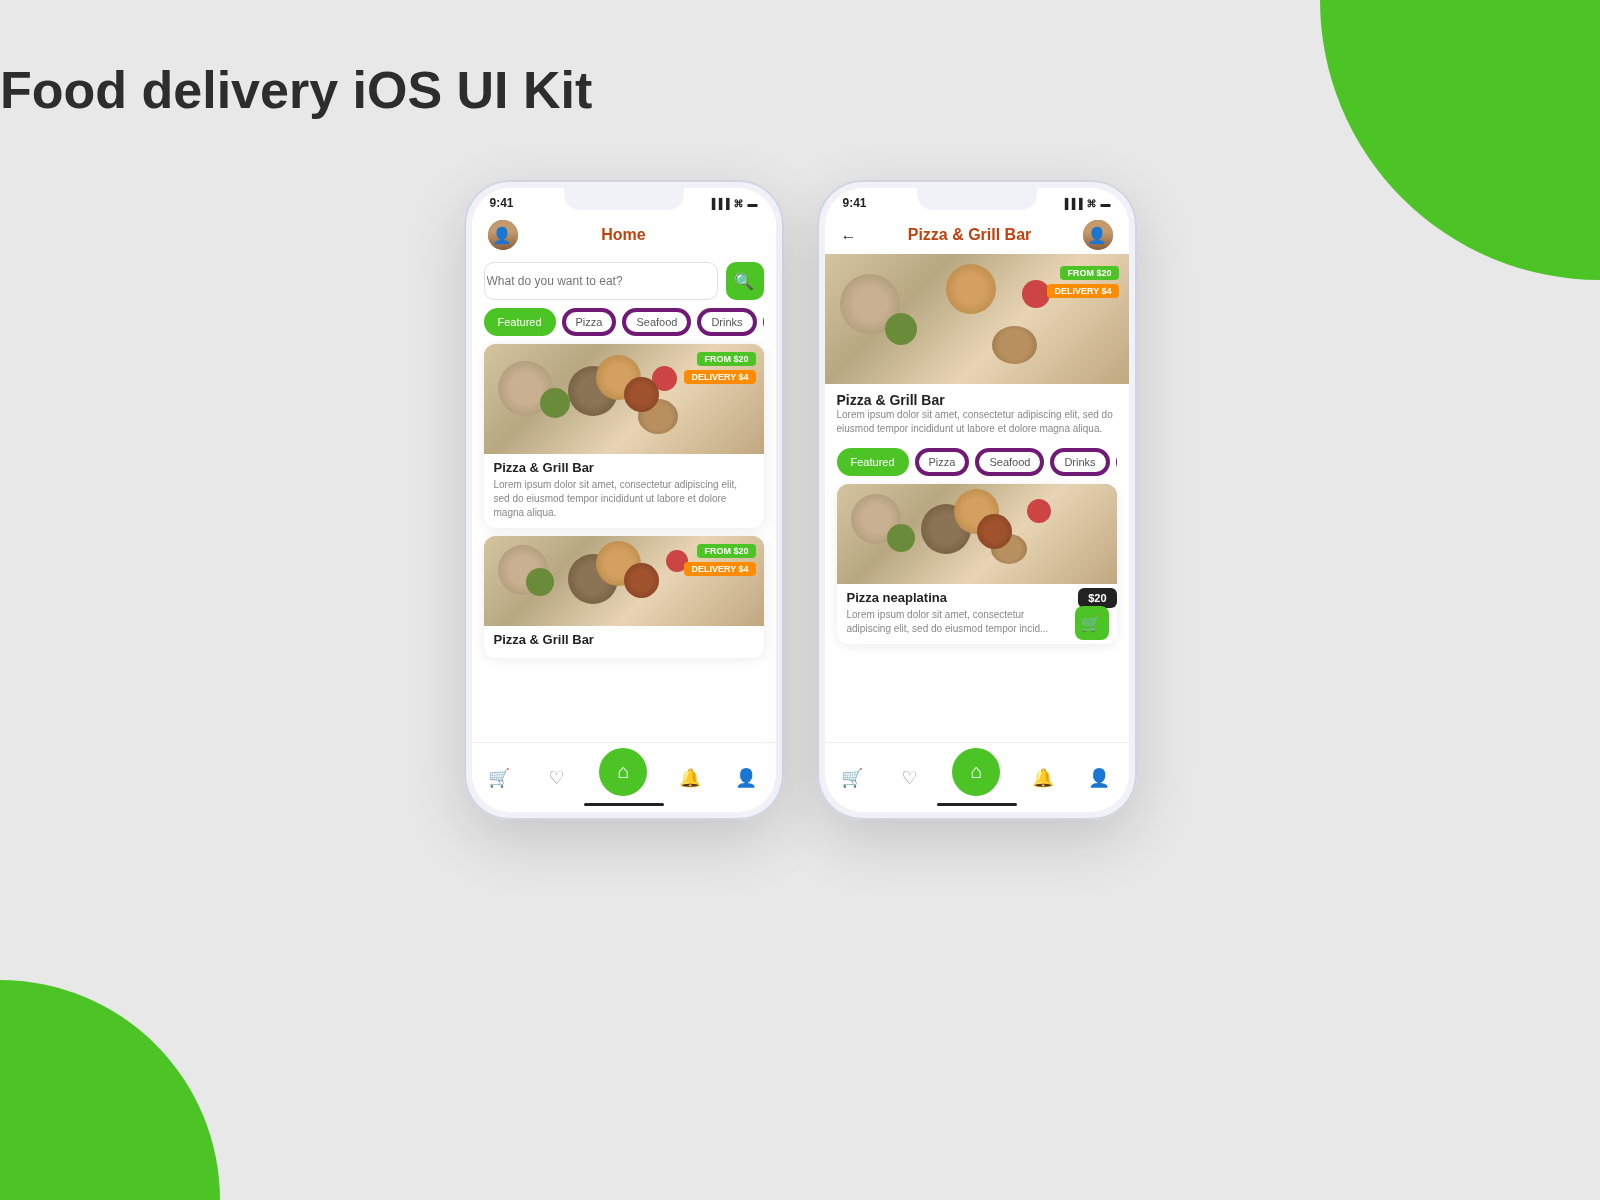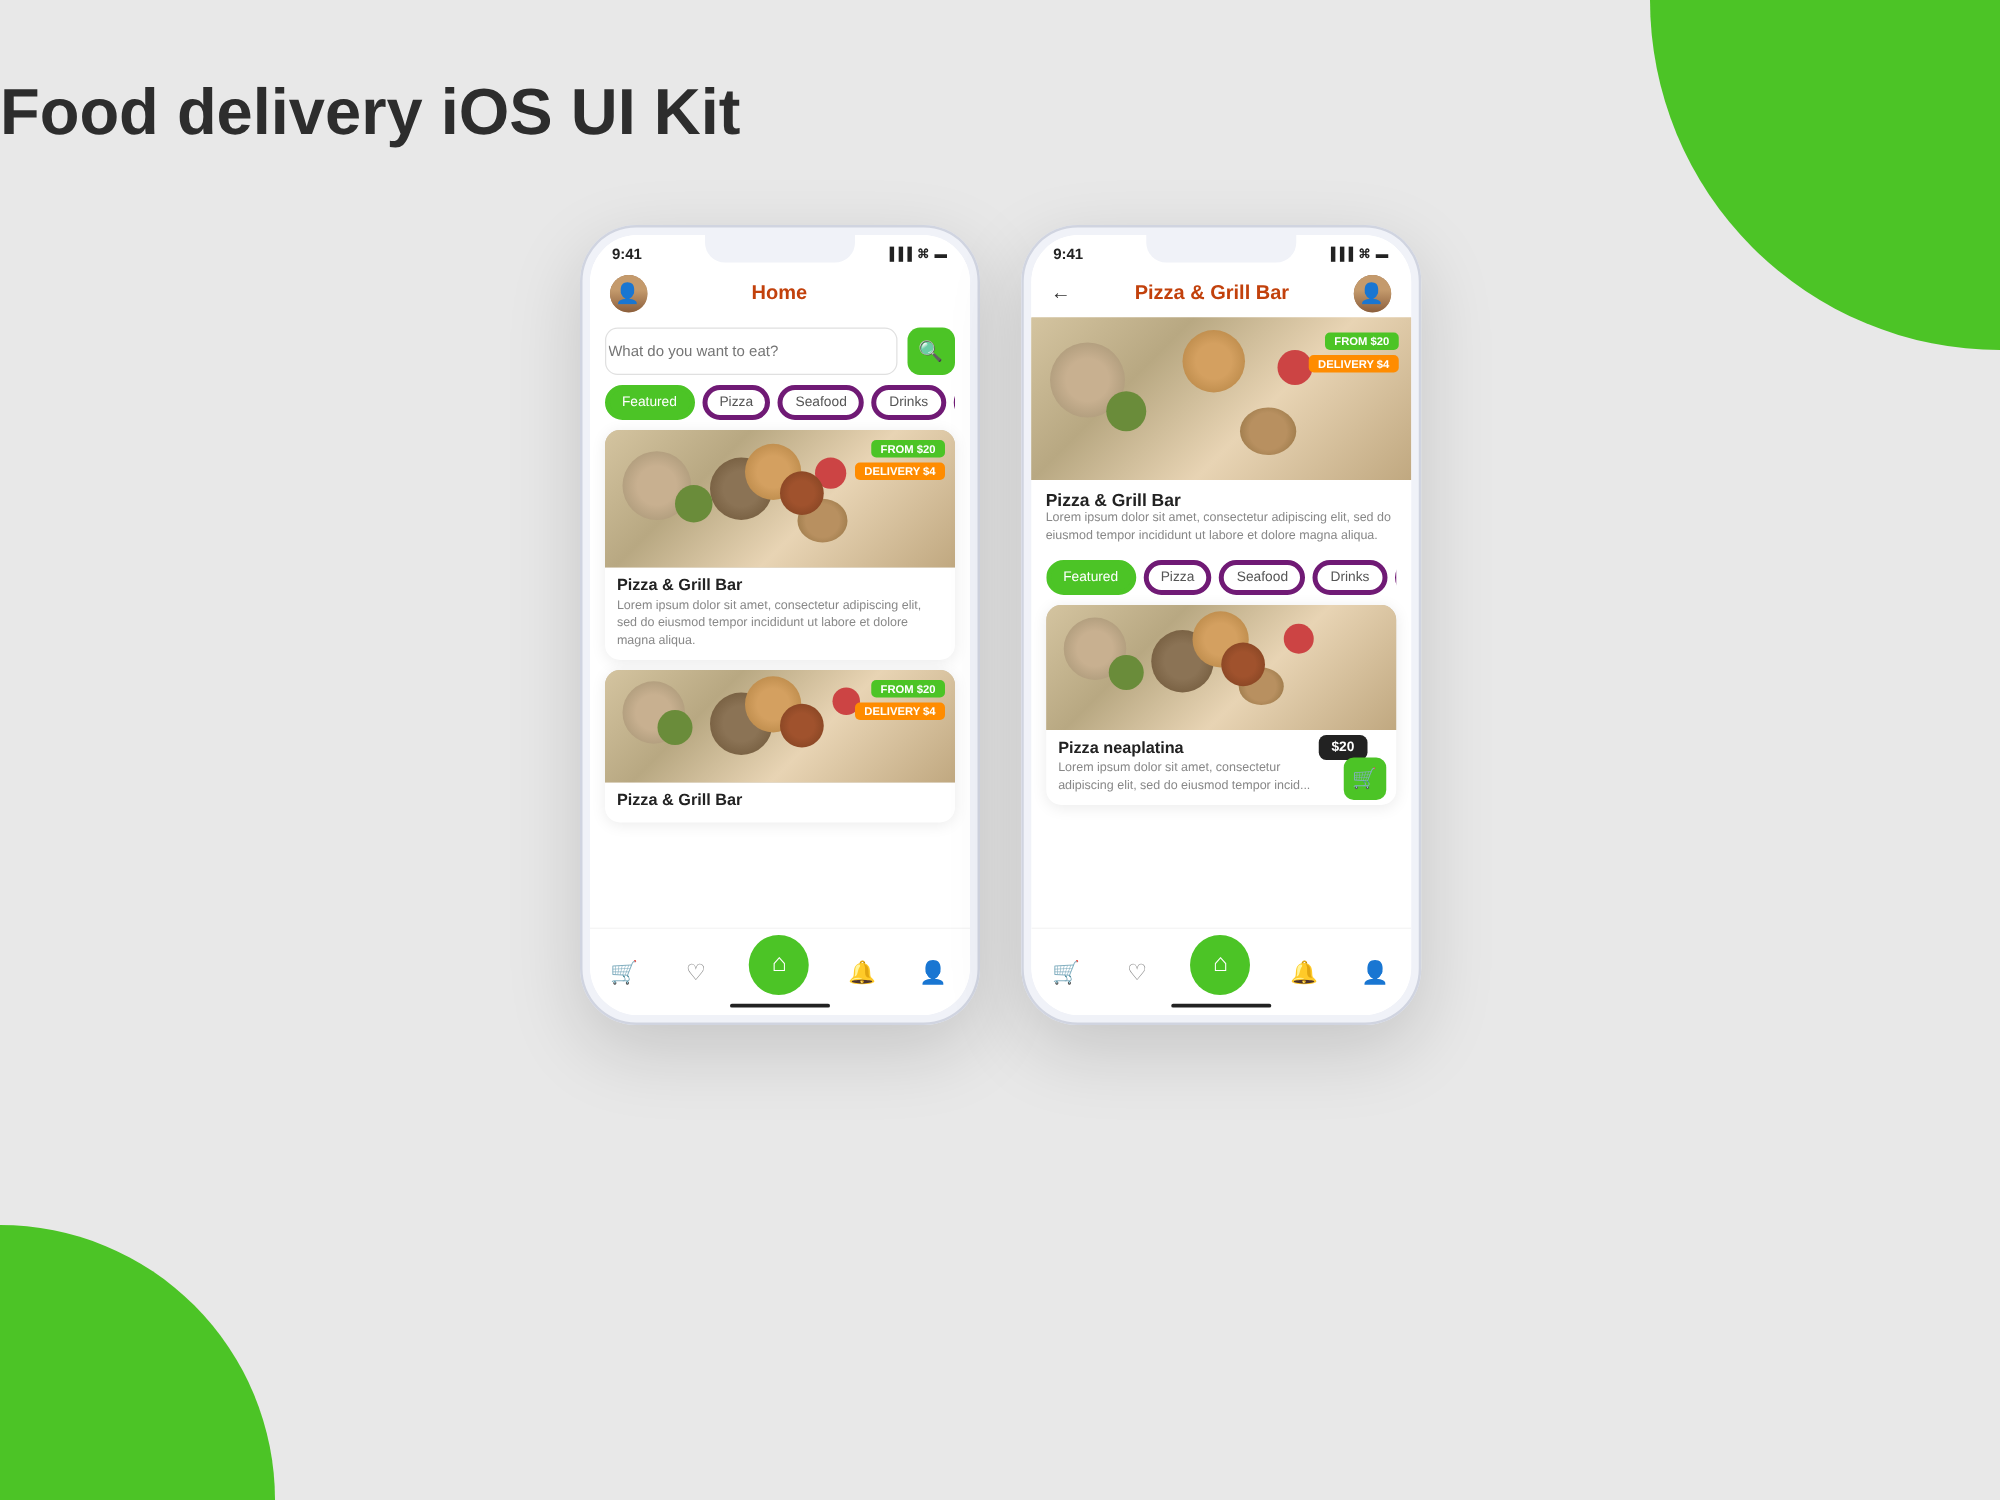--- a/index.html
+++ b/index.html
@@ -462,21 +462,21 @@
               <div style="position:absolute;top:40%;left:18%;width:28px;height:28px;background:#6a8c3a;border-radius:50%;"></div>
               <div style="position:absolute;top:15%;left:68%;width:24px;height:24px;background:#cc4444;border-radius:50%;"></div>
               <div style="position:absolute;top:50%;left:55%;width:36px;height:30px;background:radial-gradient(circle,#b89060 50%,#907040 100%);border-radius:50%;"></div>
             </div>
           </div>
           <div class="food-card-body" style="padding-right:50px;">
             <div class="food-name">Pizza neaplatina</div>
             <div class="food-desc">Lorem ipsum dolor sit amet, consectetur adipiscing elit, sed do eiusmod tempor incid...</div>
           </div>
 
-          <div style="position:absolute;bottom:36px;right:23px;background:#222;color:white;font-size:11px;font-weight:700;padding:4px 10px;border-radius:6px;">$20</div>
+          <div style="position:absolute;bottom:36px;right:0;background:#222;color:white;font-size:11px;font-weight:700;padding:4px 10px;border-radius:6px;">$20</div>
           <div style="position:absolute;bottom:4px;right:8px;background:#4cc426;color:white;width:34px;height:34px;border-radius:8px;display:flex;align-items:center;justify-content:center;font-size:16px;cursor:pointer;">🛒</div>
         </div>
       </div>
 
       <div class="bottom-nav">
         <div class="nav-icon">🛒</div>
         <div class="nav-icon">♡</div>
         <div class="nav-icon home">⌂</div>
         <div class="nav-icon">🔔</div>
         <div class="nav-icon">👤</div>

